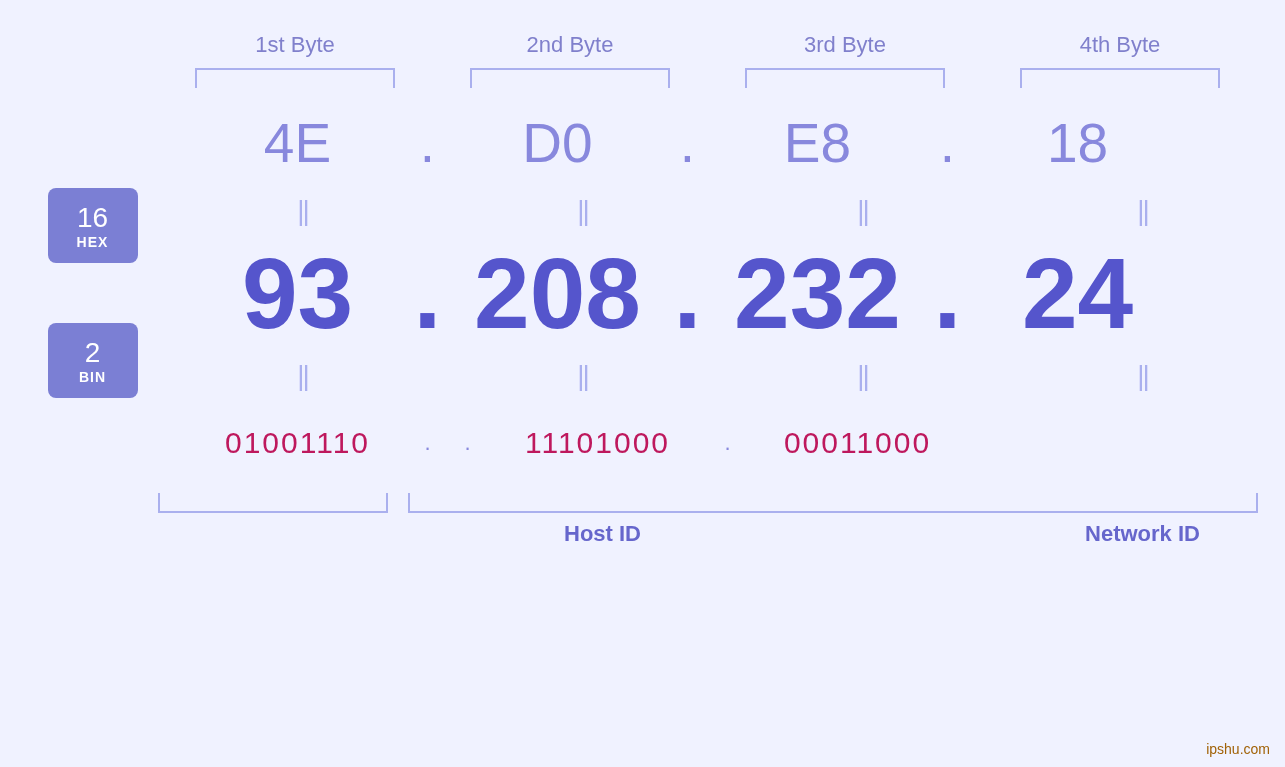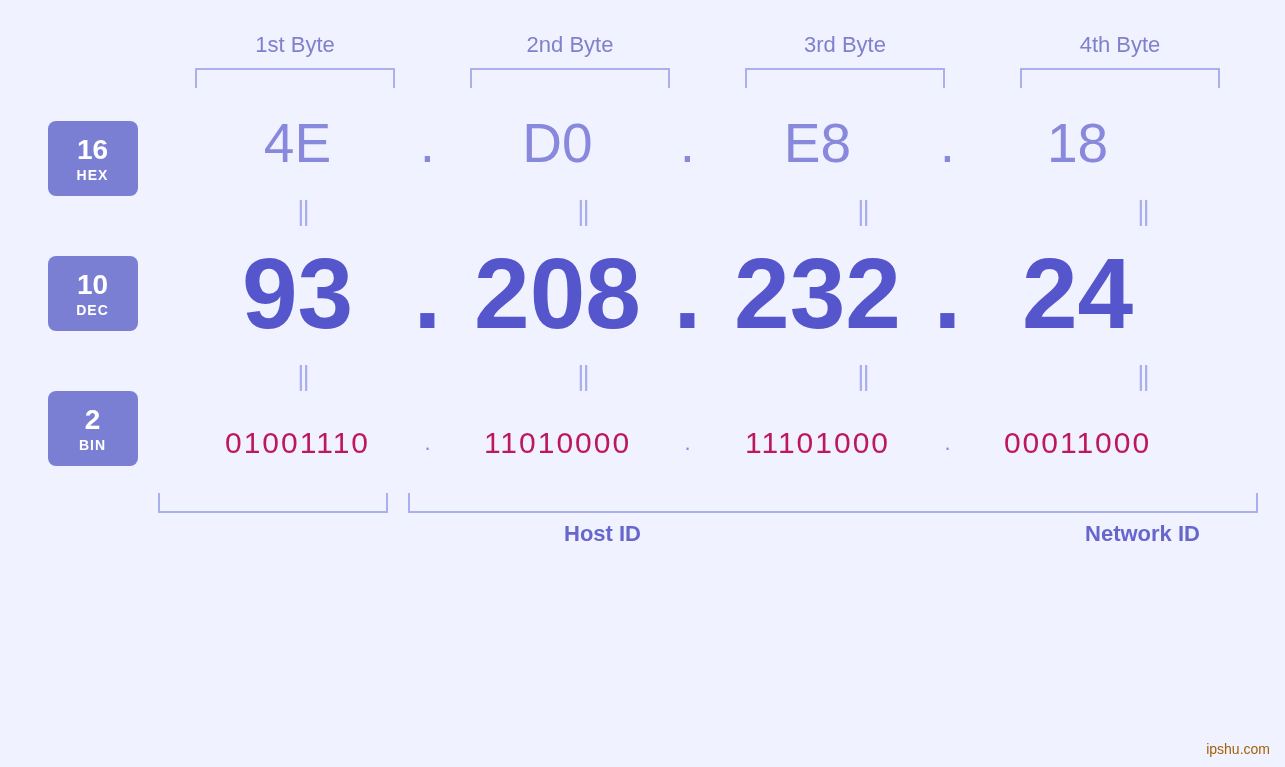--- a/index.html
+++ b/index.html
@@ -85,21 +85,21 @@
       border-radius: 8px;
       display: flex;
       flex-direction: column;
       align-items: center;
       justify-content: center;
       color: white;
     }
 
     .base-number {
       font-size: 28px;
-      font-weight: bold;
+      font-weight: normal;
       line-height: 1.2;
     }
 
     .base-label {
       font-size: 14px;
       font-weight: 700;
       letter-spacing: 1px;
     }
 
     
@@ -258,24 +258,20 @@
   </div>
 
   <div class="content-area">
 
     <div class="labels-column">
       <div class="base-badge">
         <span class="base-number">16</span>
         <span class="base-label">HEX</span>
       </div>
       <div class="base-badge">
-        <span class="base-number">10</span>
-        <span class="base-label">DEC</span>
-      </div>
-      <div class="base-badge">
         <span class="base-number">2</span>
         <span class="base-label">BIN</span>
       </div>
     </div>
 
     <div class="values-grid">
 
       <div class="values-row">
         <div class="value-cell">
           <span class="hex-value">4E</span>
@@ -359,23 +355,20 @@
           <span class="equals-sign">||</span>
         </div>
       </div>
 
       <div class="values-row">
         <div class="value-cell">
           <span class="bin-value">01001110</span>
         </div>
         <div class="separator-cell">
           <span class="bin-dot" style="font-size:22px;color:#8888dd;">.</span>
-        </div>
-        <div class="value-cell">
-          <span class="bin-value">11010000</span>
         </div>
         <div class="separator-cell">
           <span class="bin-dot" style="font-size:22px;color:#8888dd;">.</span>
         </div>
         <div class="value-cell">
           <span class="bin-value">11101000</span>
         </div>
         <div class="separator-cell">
           <span class="bin-dot" style="font-size:22px;color:#8888dd;">.</span>
         </div>

